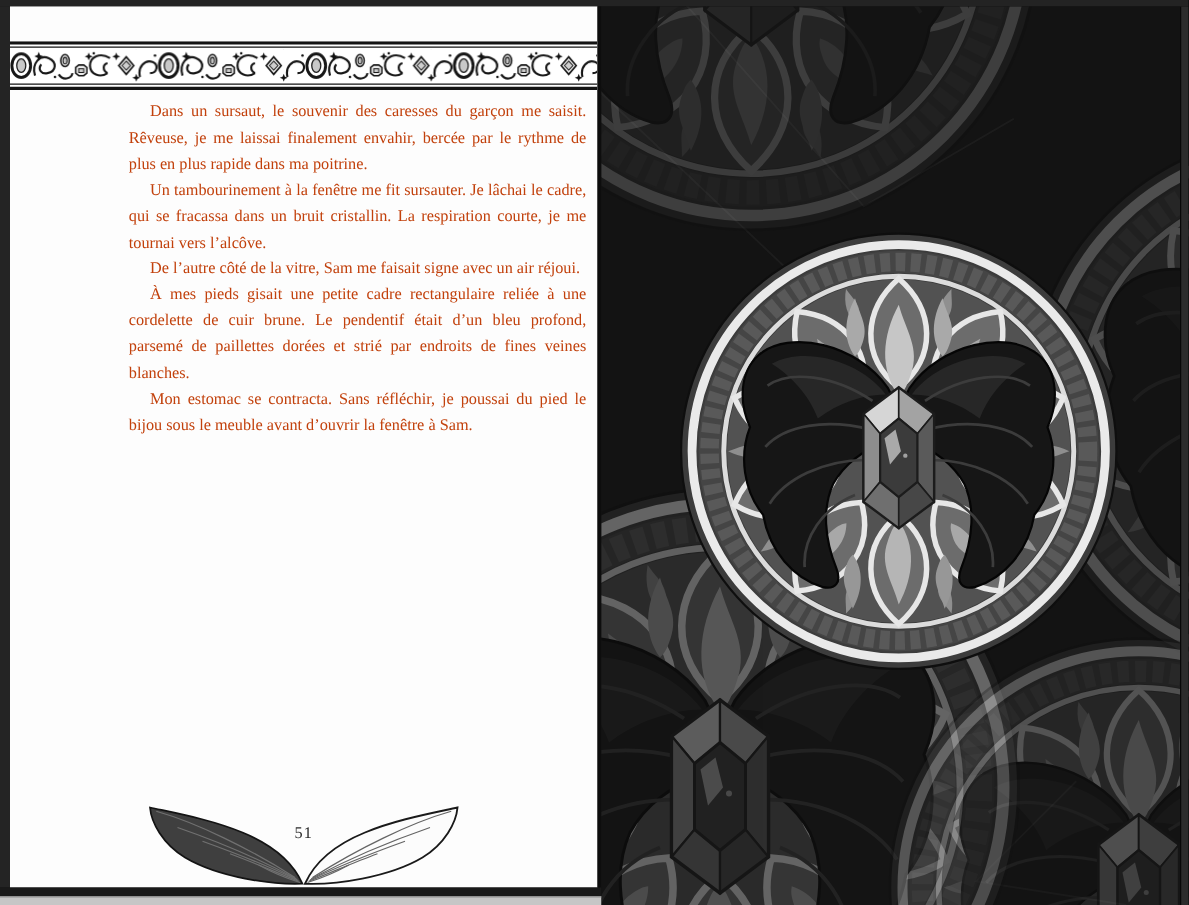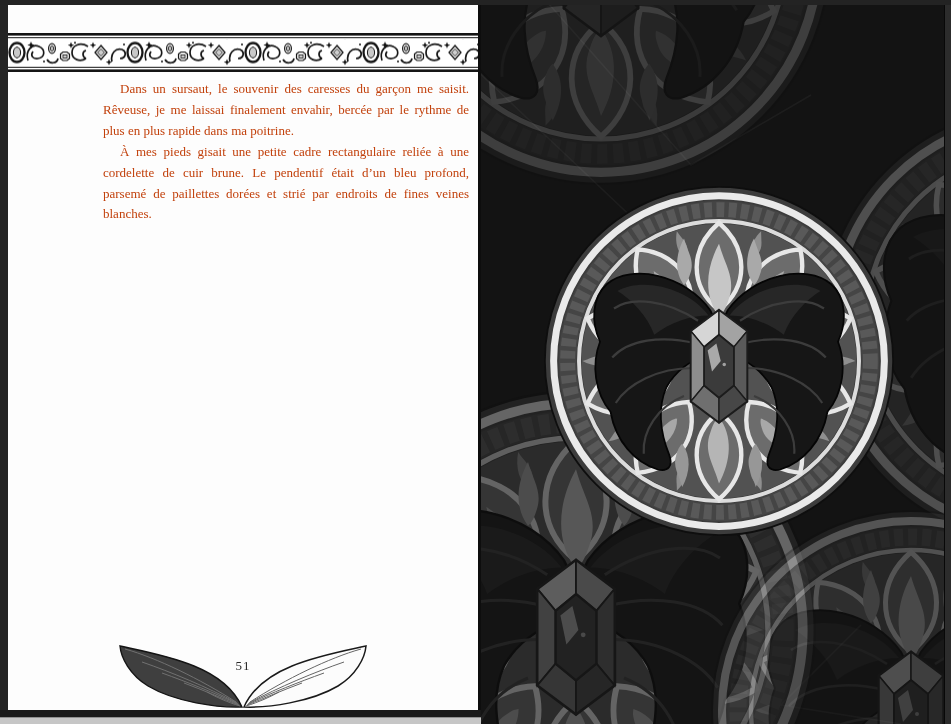--- a/index.html
+++ b/index.html
@@ -75,21 +75,24 @@
             <circle cx="67" cy="3.2" r="1"></circle>
             <circle cx="116" cy="5" r="1"></circle>
           </g>
         </pattern>
       </defs>
       <rect y="6.5" width="470" height="26" fill="url(#bandpat)"></rect>
     </svg>
 
     <div class="text-block">
       <p>Dans un sursaut, le souvenir des caresses du garçon me saisit. Rêveuse, je me laissai finalement envahir, bercée par le rythme de plus en plus rapide dans ma poitrine.</p>
+      <p>Un tambourinement à la fenêtre me fit sursauter. Je lâchai le cadre, qui se fracassa dans un bruit cristallin. La respiration courte, je me tournai vers l’alcôve.</p>
+      <p>De l’autre côté de la vitre, Sam me faisait signe avec un air réjoui.</p>
       <p>À mes pieds gisait une petite cadre rectangulaire reliée à une cordelette de cuir brune. Le pendentif était d’un bleu profond, parsemé de paillettes dorées et strié par endroits de fines veines blanches.</p>
+      <p>Mon estomac se contracta. Sans réfléchir, je poussai du pied le bijou sous le meuble avant d’ouvrir la fenêtre à Sam.</p>
     </div>
 
     <div class="page-number">51</div>
 
     <svg class="footer-wings" viewBox="0 0 256 76">
       <g>
         <path d="M127,66 C103,67 60,61 33,45 C15,34 6,17 5,5 C28,10 55,15 79,25 C101,34 119,48 127,66 Z" fill="#3f3f3f" stroke="#141414" stroke-width="1.4"></path>
         <g stroke="#7d7d7d" stroke-width="1" fill="none" opacity="0.8">
           <path d="M121,61 C85,38 42,17 10,8"></path>
           <path d="M122,62 C92,46 56,31 27,21"></path>

